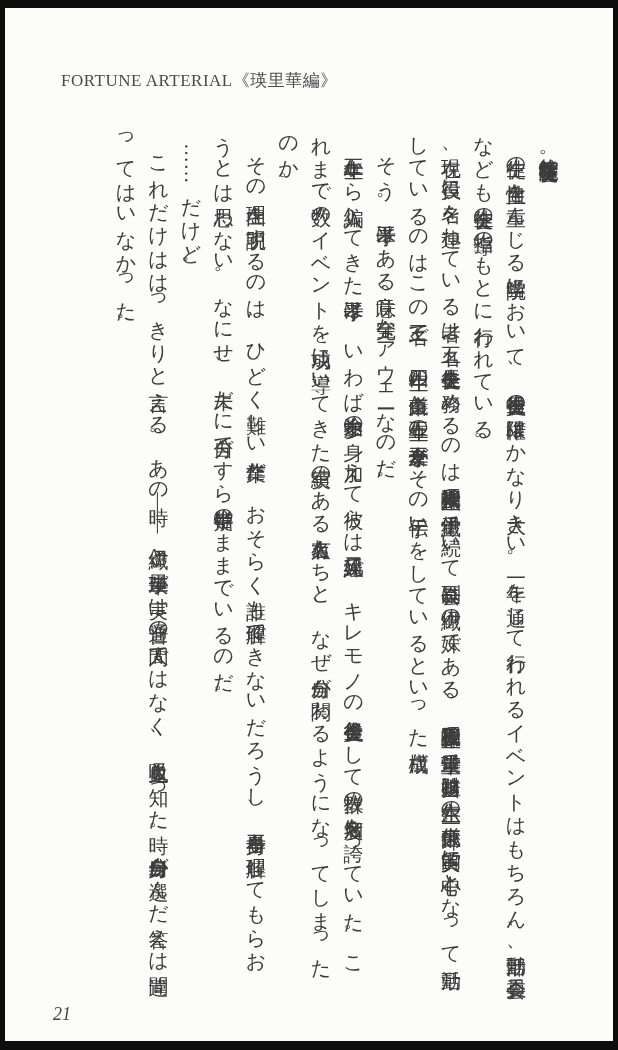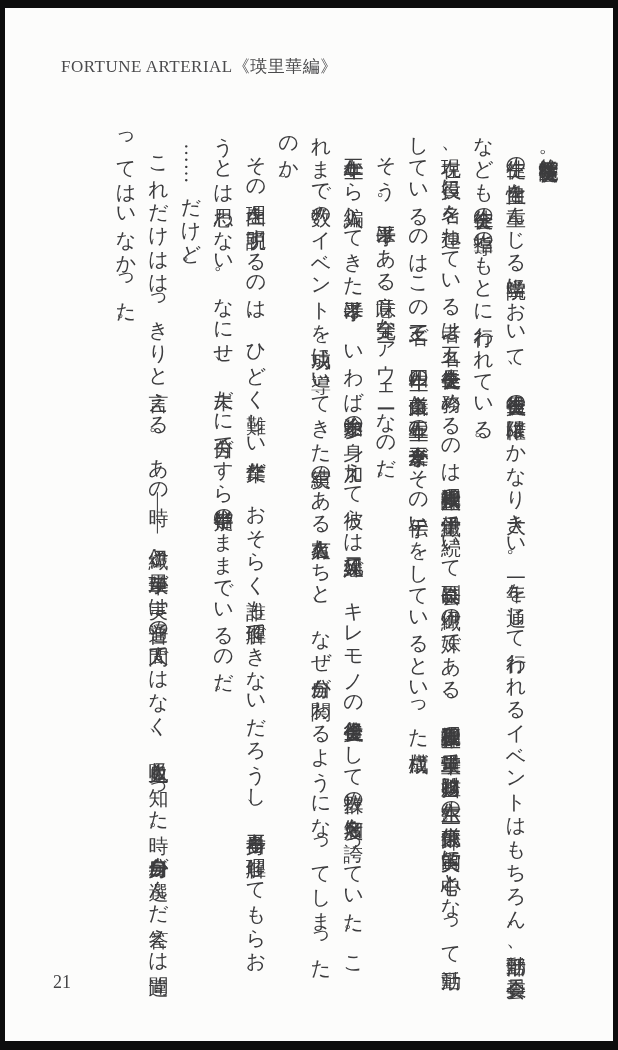--- a/index.html
+++ b/index.html
@@ -17,21 +17,21 @@
   .page {
     position: absolute;
     top: 8px;
     left: 5px;
     right: 5px;
     bottom: 9px;
     background: #fcfcfb;
   }
   .running-header {
     position: absolute;
-    top: 47px;
+    top: 61px;
     left: 56px;
     font-size: 17px;
     letter-spacing: 0.5px;
     color: #4a4a4c;
     white-space: nowrap;
   }
   .body-text {
     position: absolute;
     top: 115px;
     right: 48px;
@@ -46,22 +46,23 @@
     text-align: left;
   }
   .body-text p {
     margin: 0;
     padding: 0;
     text-indent: 1em;
   }
   .page-number {
     position: absolute;
     left: 48px;
-    bottom: 48px;
+    bottom: 16px;
     font-size: 18px;
+    font-style: italic;
     color: #454547;
   }
 </style>
 </head>
 <body>
 
 <div class="page">
 
   <div class="running-header">FORTUNE ARTERIAL《瑛里華編》</div>
 

